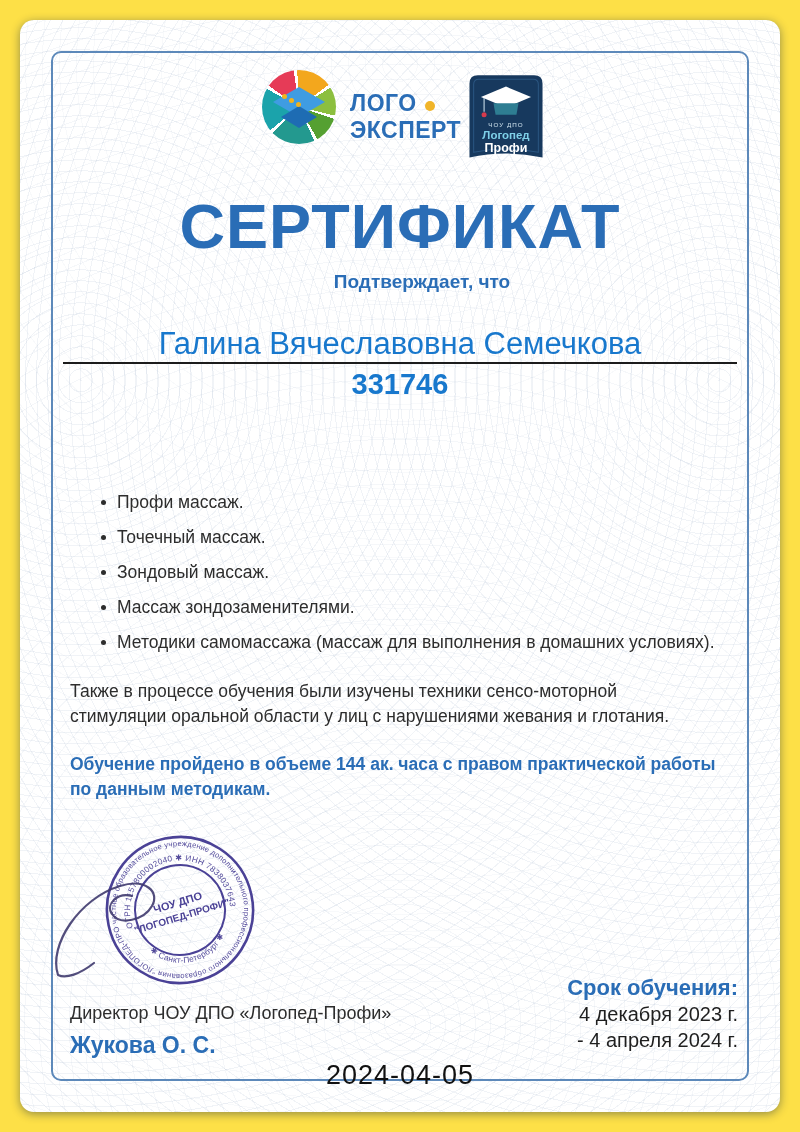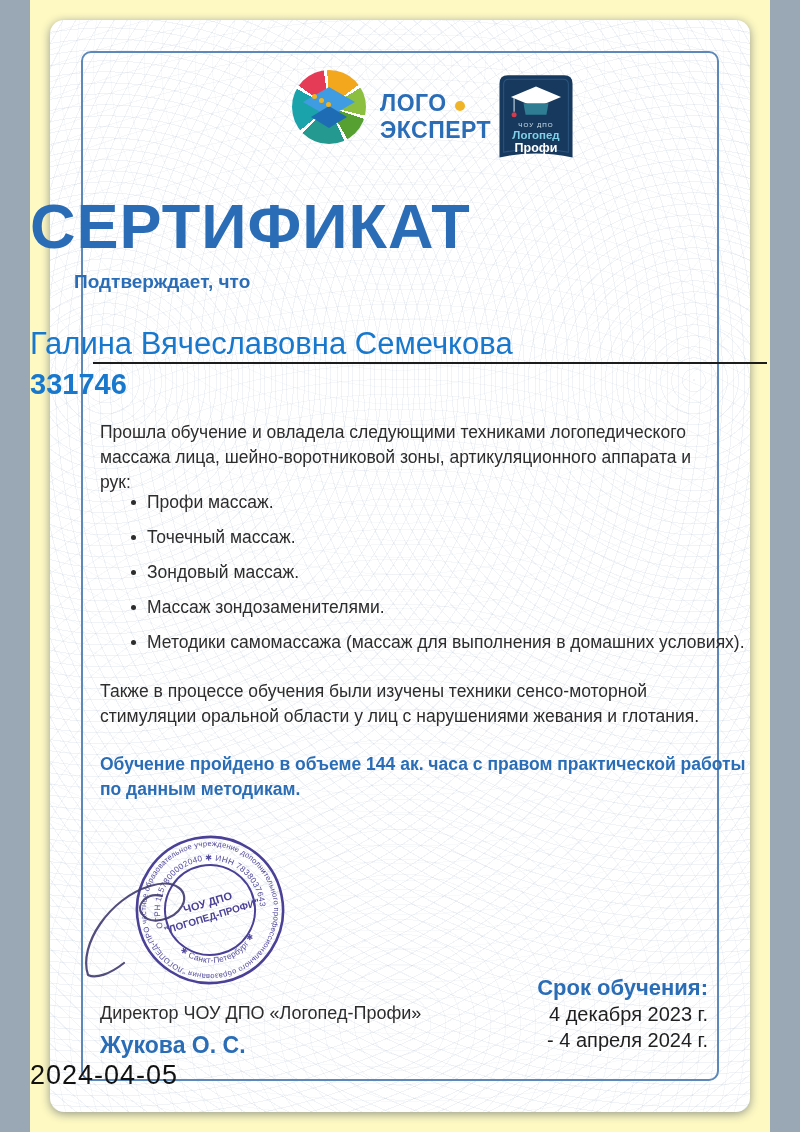--- a/index.html
+++ b/index.html
@@ -1,36 +1,36 @@
 <!DOCTYPE html>
 <html><head>
 <meta charset="utf-8">
 <style>
   html,body{margin:0;padding:0;}
   body{font-family:"Liberation Sans", sans-serif; background:#9aa7b5;}
   .page{
-    position:relative; width:740px; height:1132px; margin:0 auto;
-    background:#fef9c3; overflow:hidden;
+    position:relative; width:800px; height:1132px; margin:0 auto;
+    background:#fde047; overflow:hidden;
   }
   .card{
     position:absolute; left:20px; top:20px; right:20px; bottom:20px;
     background:#ffffff; border-radius:14px;
     box-shadow:0 2px 10px rgba(15,35,65,.45);
     background-image:
       repeating-radial-gradient(circle at 8% 33%,  rgba(165,182,205,.16) 0 1px, transparent 1px 11px),
       repeating-radial-gradient(circle at 92% 33%, rgba(165,182,205,.16) 0 1px, transparent 1px 11px),
       repeating-radial-gradient(circle at 50% 92%, rgba(165,182,205,.11) 0 1px, transparent 1px 15px),
       repeating-radial-gradient(circle at 50% 4%,  rgba(165,182,205,.08) 0 1px, transparent 1px 17px);
   }
   .inner-frame{
     position:absolute; left:31px; top:31px; right:31px; bottom:31px;
     border:2px solid #5d89ba; border-radius:10px; pointer-events:none;
   }
   .abs{position:absolute;}
-  .center{left:0; right:0; text-align:left;}
+  .center{left:0; right:0; text-align:center;}
 
   
   .logo1-circle{
     left:262px; top:70px; width:74px; height:74px; border-radius:50%;
     background:conic-gradient(from -55deg,
       #e63b57 0 13%, #ffffff 13% 14.5%,
       #f3a71d 14.5% 30%, #ffffff 30% 31.5%,
       #8cbf3f 31.5% 44%, #ffffff 44% 45.5%,
       #55a031 45.5% 57%, #ffffff 57% 58.5%,
       #23998f 58.5% 78%, #ffffff 78% 79.5%,
@@ -104,21 +104,20 @@
     <text x="44" y="64" text-anchor="middle" font-size="11" font-weight="bold" fill="#7fd0e8">Логопед</text>
     <text x="44" y="77" text-anchor="middle" font-size="12" font-weight="bold" fill="#ffffff">Профи</text>
   </svg>
 
   <div class="abs center title">СЕРТИФИКАТ</div>
   <div class="abs center subtitle">Подтверждает, что</div>
   <div class="abs center name">Галина Вячеславовна Семечкова</div>
   <div class="abs name-line"></div>
   <div class="abs center number">331746</div>
 
-  <div class="abs para intro">Прошла обучение и овладела следующими техниками логопедического массажа лица, шейно-воротниковой зоны, артикуляционного аппарата и рук:</div>
 
   <ul class="abs tech">
 
       <li><span class="dot"></span><span>Профи массаж.</span></li>
 
       <li><span class="dot"></span><span>Точечный массаж.</span></li>
 
       <li><span class="dot"></span><span>Зондовый массаж.</span></li>
 
       <li><span class="dot"></span><span>Массаж зондозаменителями.</span></li>

